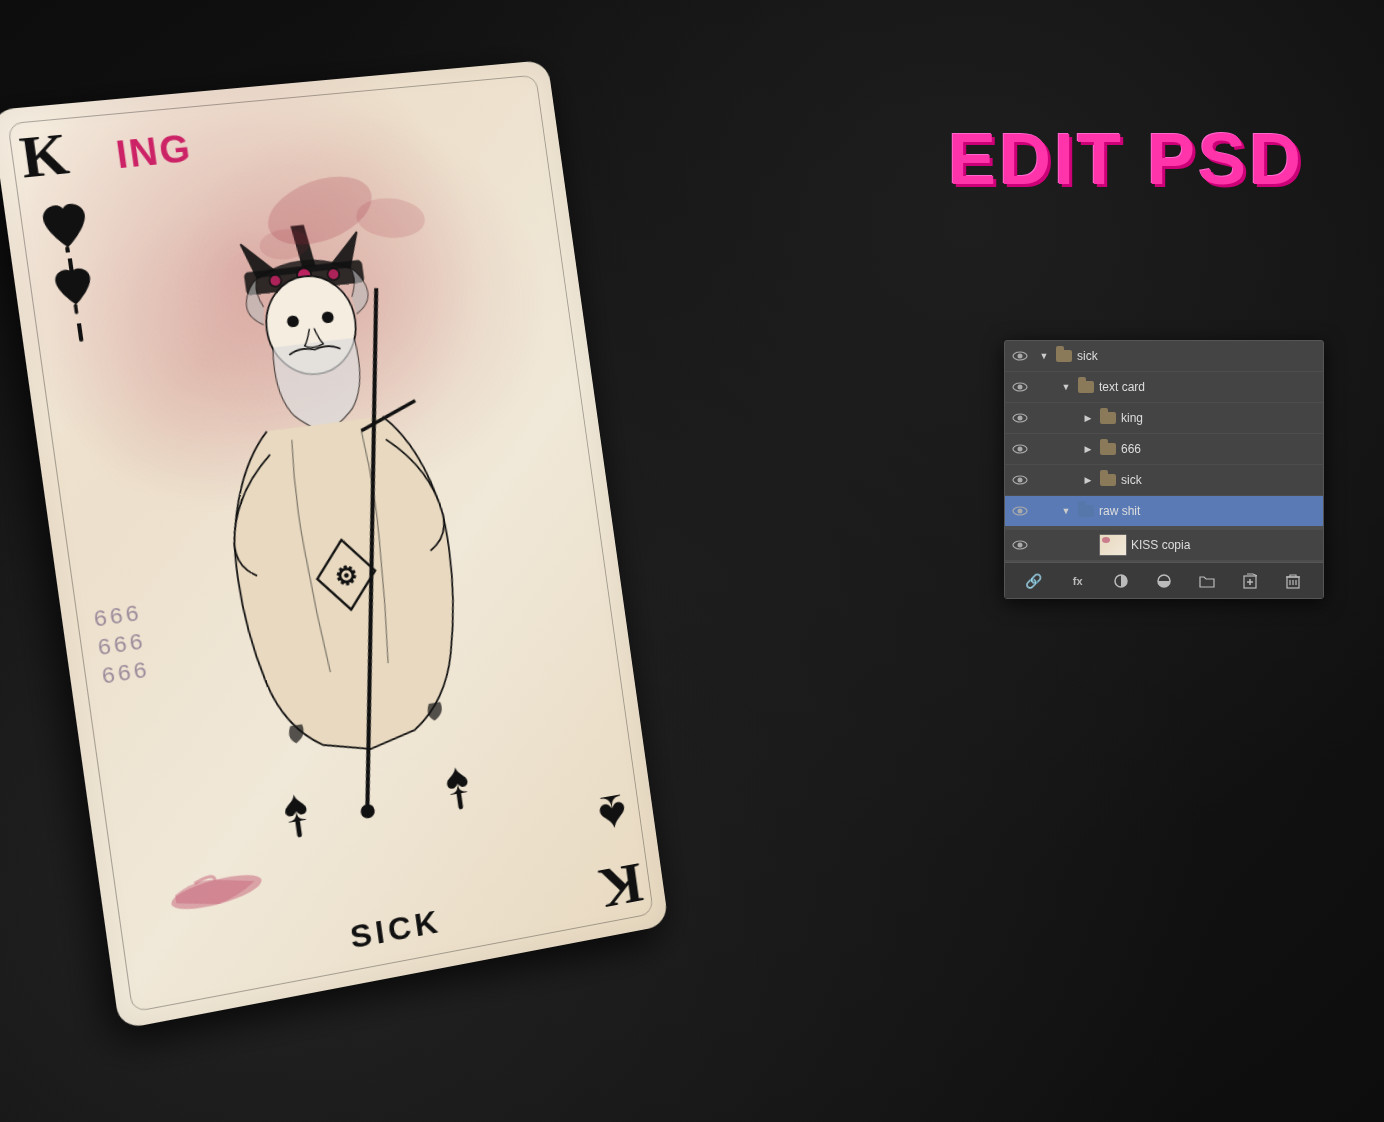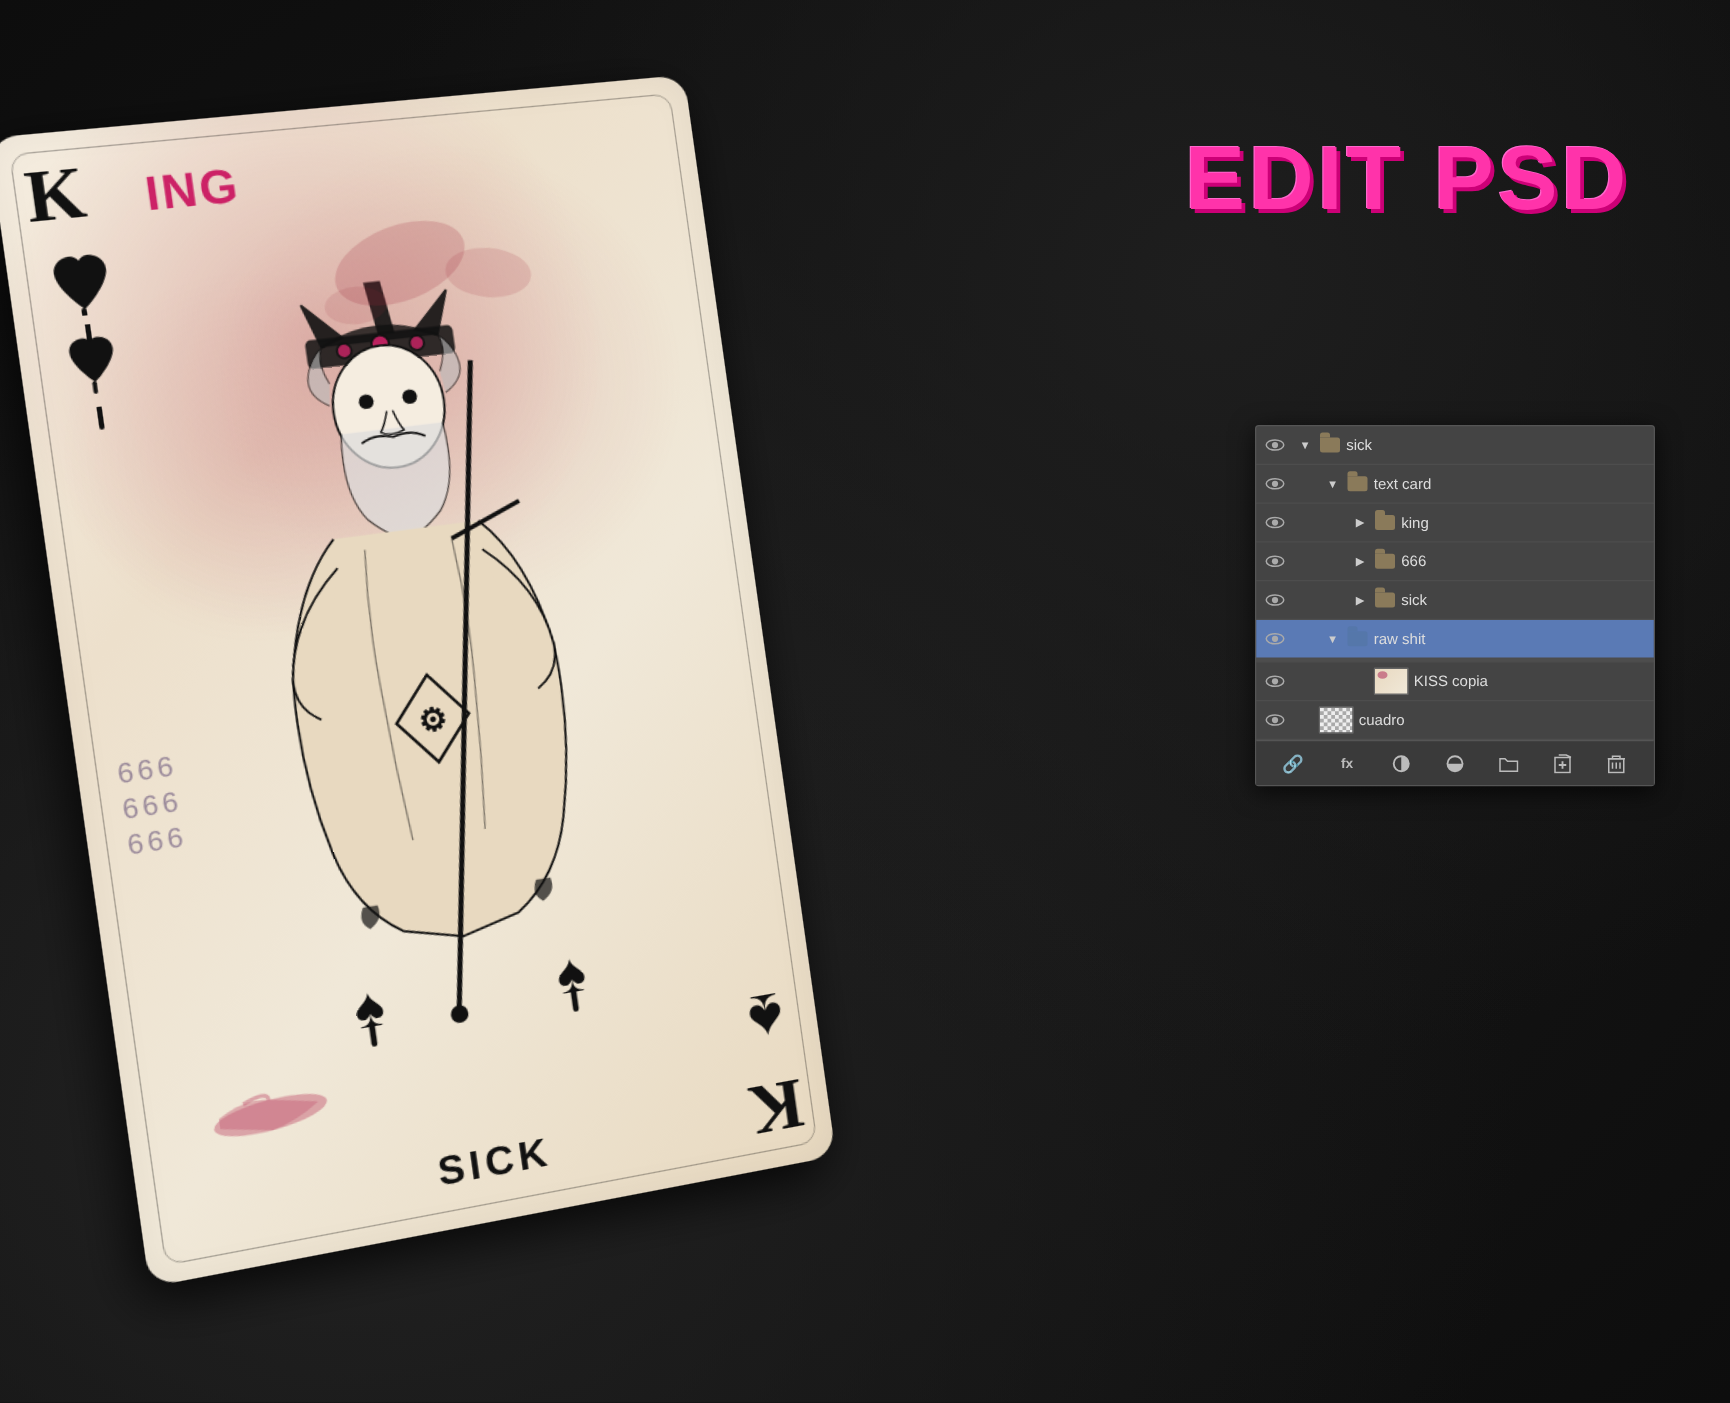--- a/index.html
+++ b/index.html
@@ -204,21 +204,21 @@
       bottom: 90px;
       left: 60px;
       width: 100px;
       height: 55px;
       opacity: 0.7;
     }
 
     
     .page-title {
       position: absolute;
-      top: 104px;
+      top: 120px;
       right: 80px;
       text-align: center;
     }
 
     .title-line1, .title-line2 {
       font-family: Impact, Arial Black, sans-serif;
       font-size: 72px;
       font-weight: 900;
       color: #ff33aa;
       text-transform: uppercase;
@@ -612,33 +612,20 @@
             <circle cx="8" cy="5" r="2.5" fill="#aaa"></circle>
           </svg>
     </div>
     <div style="width:44px;flex-shrink:0;"></div>
     <div style="width:14px;flex-shrink:0;"></div>
 
     <div class="layer-thumb pink-spot"></div>
     <span class="layer-label">KISS copia</span>
   </div>
       <div class="layer-separator"></div>
-      <div class="layer-row">
-    <div class="eye-icon" style="color:#aaa;">
-      <svg width="16" height="10" viewBox="0 0 16 10">
-            <ellipse cx="8" cy="5" rx="7" ry="4" fill="none" stroke="#aaa" stroke-width="1.2"></ellipse>
-            <circle cx="8" cy="5" r="2.5" fill="#aaa"></circle>
-          </svg>
-    </div>
-    <div style="width:0px;flex-shrink:0;"></div>
-    <div style="width:14px;flex-shrink:0;"></div>
-
-    <div class="layer-thumb"></div>
-    <span class="layer-label">cuadro</span>
-  </div>
       <div class="layer-separator"></div>
     </div>
 
   <div class="panel-toolbar">
     <div class="toolbar-btn">🔗</div>
     <div class="toolbar-btn" style="font-size:11px;font-weight:bold;color:#bbb;">fx</div>
     <div class="toolbar-btn">
       <svg width="16" height="16" viewBox="0 0 16 16">
           <circle cx="8" cy="8" r="6" fill="none" stroke="#bbb" stroke-width="1.5"></circle>
           <path d="M8 2 A6 6 0 0 1 8 14" fill="#bbb"></path>

